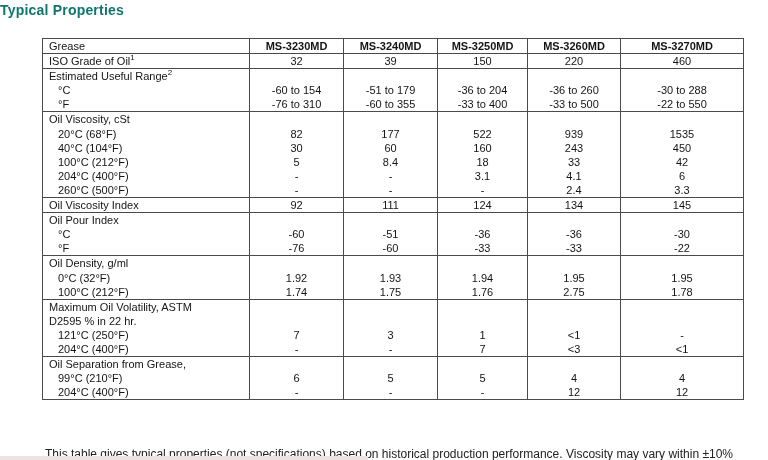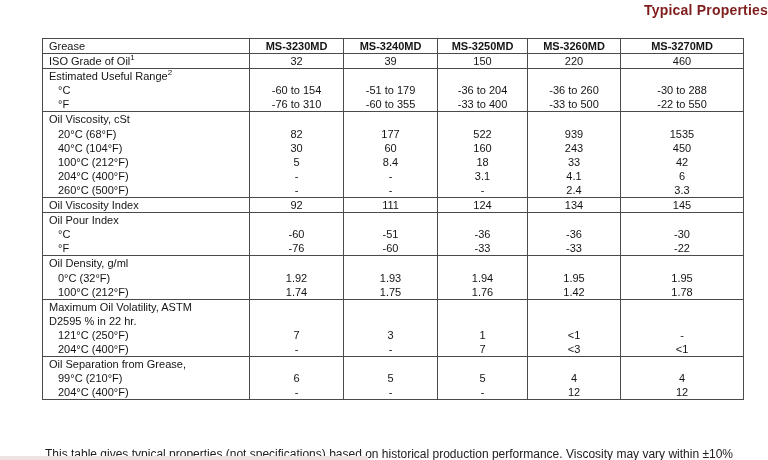--- a/index.html
+++ b/index.html
@@ -14,24 +14,24 @@
     width: 768px;
     height: 460px;
     background: #ffffff;
     overflow: hidden;
   }
   .title {
     position: absolute;
     top: 2px;
     left: 0;
     width: 768px;
-    text-align: right;
+    text-align: left;
     font-size: 14px;
     font-weight: bold;
-    color: #7f1d1d;
+    color: #0f766e;
     letter-spacing: 0.2px;
   }
   table.props {
     position: absolute;
     left: 42px;
     top: 38px;
     width: 701px;
     border-collapse: collapse;
     table-layout: fixed;
     font-size: 11px;
@@ -245,21 +245,21 @@
           <td class="val">1.93</td>
           <td class="val">1.94</td>
           <td class="val">1.95</td>
           <td class="val">1.95</td>
         </tr>
         <tr>
           <td class="label indent">100°C (212°F)</td>
           <td class="val">1.74</td>
           <td class="val">1.75</td>
           <td class="val">1.76</td>
-          <td class="val">1.42</td>
+          <td class="val">2.75</td>
           <td class="val">1.78</td>
         </tr>
         <tr class="group-start">
           <td class="label">Maximum Oil Volatility, ASTM</td>
           <td class="val"></td>
           <td class="val"></td>
           <td class="val"></td>
           <td class="val"></td>
           <td class="val"></td>
         </tr>

